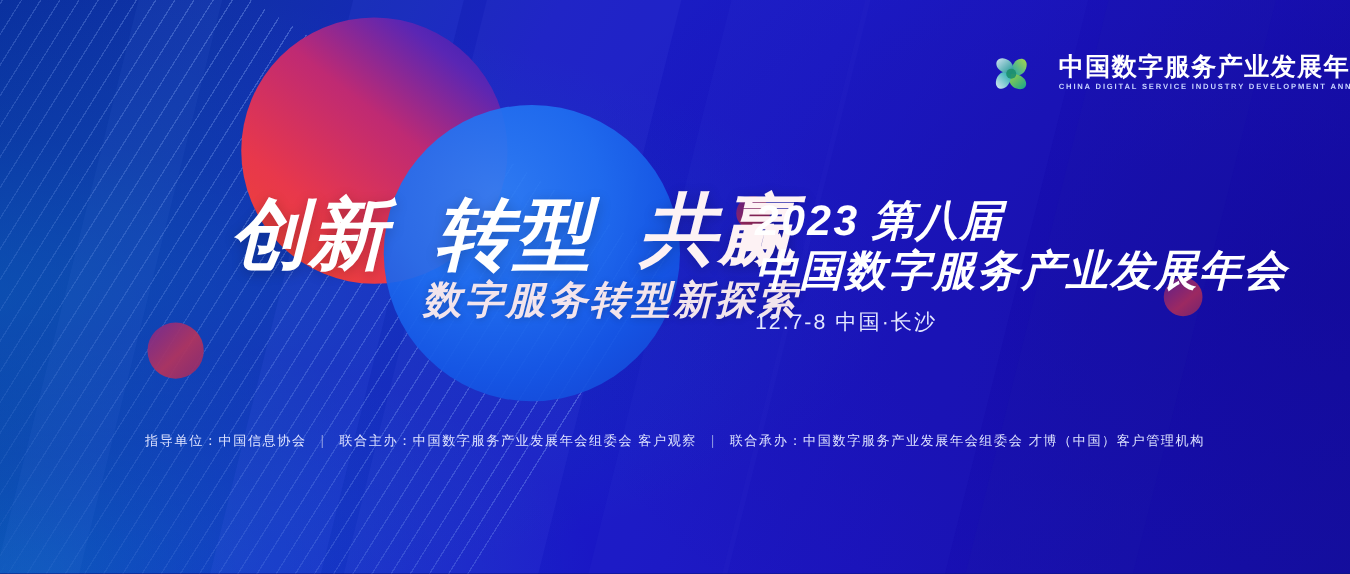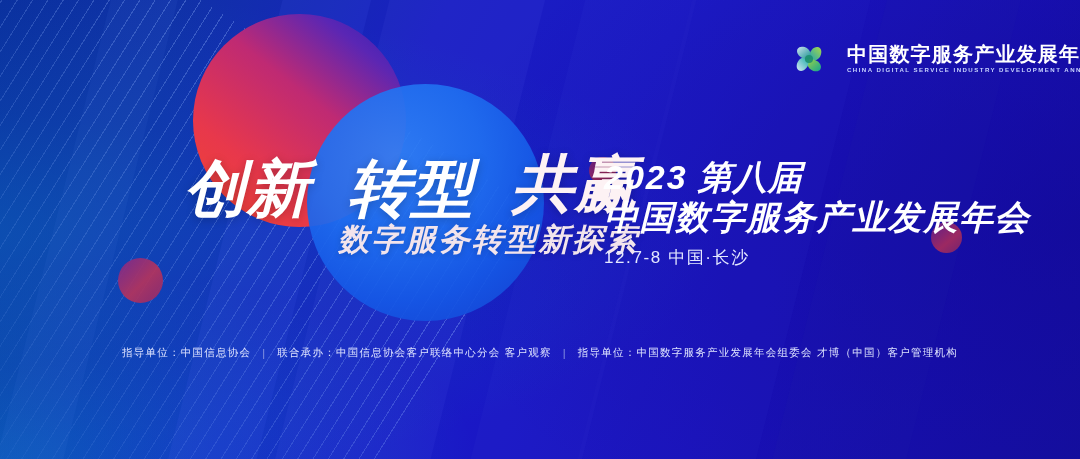--- a/index.html
+++ b/index.html
@@ -233,18 +233,18 @@
     <div class="title-line1">
       <span class="yr">2023</span><span>第八届</span>
     </div>
     <div class="title-line2">中国数字服务产业发展年会</div>
     <div class="title-line3">12.7-8 中国·长沙</div>
   </div>
 
   <div class="footer">
     <span class="footer-item">指导单位：中国信息协会</span>
     <span class="footer-sep">|</span>
-    <span class="footer-item">联合承办：中国信息协会客户联络中心分会  客户观察</span>
+    <span class="footer-item">联合主办：中国数字服务产业发展年会组委会  客户观察</span>
     <span class="footer-sep">|</span>
-    <span class="footer-item">指导单位：中国数字服务产业发展年会组委会  才博（中国）客户管理机构</span>
+    <span class="footer-item">联合承办：中国数字服务产业发展年会组委会  才博（中国）客户管理机构</span>
   </div>
 
 </div>
 
 </body></html>

